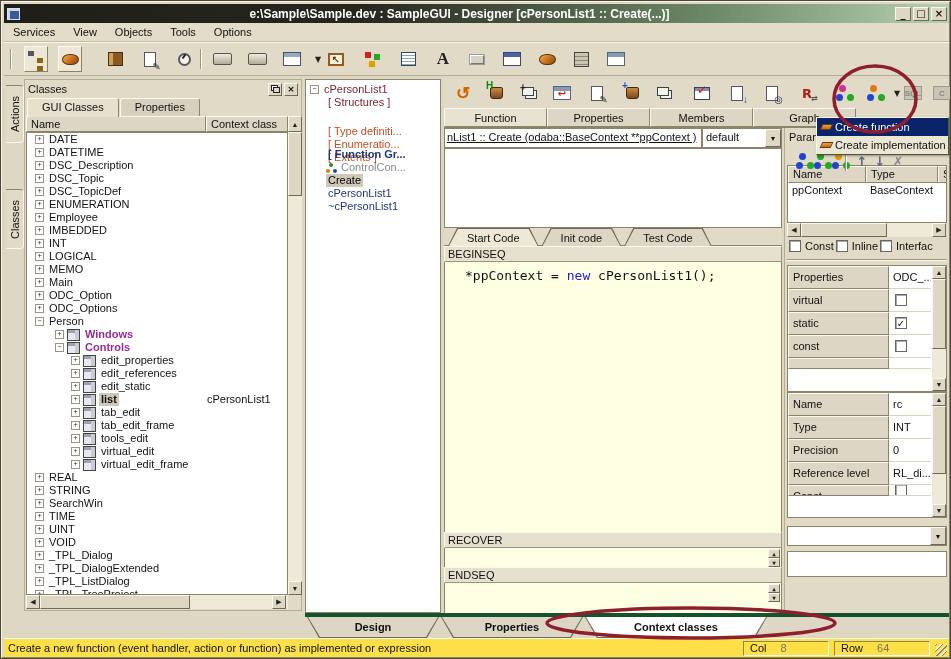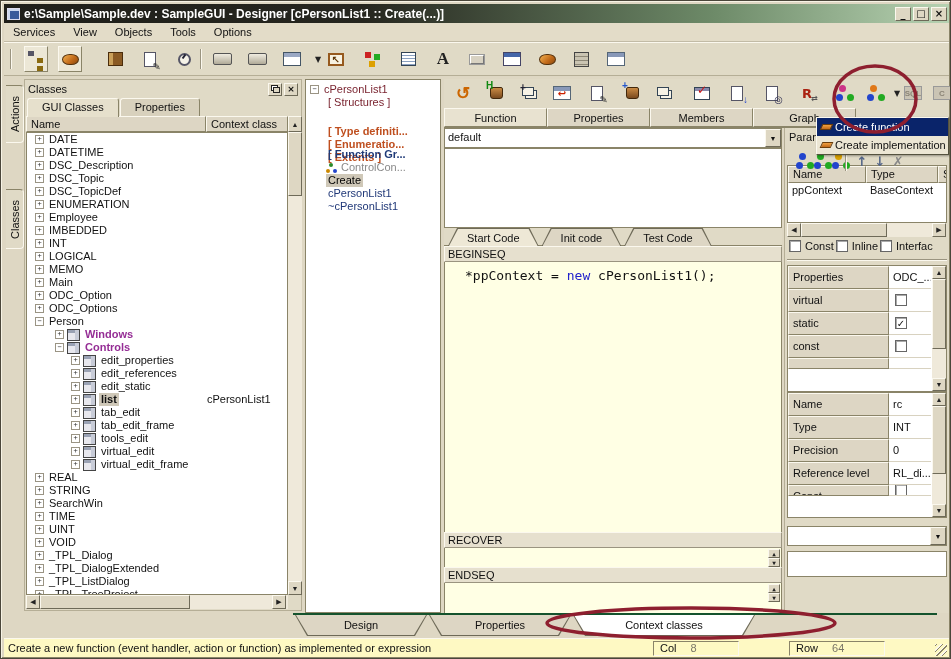--- a/index.html
+++ b/index.html
@@ -4,21 +4,21 @@
 <style>
   html,body{margin:0;padding:0;background:#888;}
   *{box-sizing:border-box;}
   .win{position:relative;width:951px;height:659px;background:#ded7c3;
        font-family:"Liberation Sans","DejaVu Sans",sans-serif;font-size:11px;color:#111;
        border:1px solid #4a463a;box-shadow:inset 1px 1px 0 #f7f3e5,inset -1px -1px 0 #8a8468;overflow:hidden;}
   
   .tbar{position:absolute;left:3px;top:3px;width:945px;height:19px;display:flex;align-items:center;
         background:linear-gradient(90deg,#1f1f1a 0%,#26261f 38%,#6d8a68 75%,#b7d2b2 100%);padding:0 2px;}
   .appico{width:13px;height:12px;background:#3a5a9a;border:1px solid #dde;box-shadow:inset 2px 2px 0 #cdd8ee;margin:0 4px 0 1px;}
-  .ttitle{color:#fff;font-weight:bold;font-size:12px;white-space:nowrap;overflow:hidden;flex:1;}
+  .ttitle{color:#fff;font-weight:bold;font-size:12px;white-space:nowrap;overflow:hidden;flex:1;text-align:center;}
   .wbtns{display:flex;gap:2px;}
   .wbtn{width:16px;height:14px;background:#ded7c3;border:1px solid;border-color:#fbf8ee #6e6a58 #6e6a58 #fbf8ee;
         font:bold 10px/12px "DejaVu Sans",sans-serif;text-align:center;color:#111;}
   
   .mbar{position:absolute;left:3px;top:22px;width:945px;height:19px;background:#e3dcc8;display:flex;align-items:center;border-bottom:1px solid #c2bba6;}
   .mitem{padding:2px 9px;cursor:pointer;}
   
   .toolrow{position:absolute;background:#e0dac6;}
   #maintb{left:3px;top:41px;width:945px;height:34px;border-top:1px solid #fbf8ee;border-bottom:1px solid #b5ae96;}
   #fntb{left:443px;top:78px;width:505px;height:29px;}
@@ -90,21 +90,21 @@
   
   .sbtn{background:#ded7c3;border:1px solid;border-color:#fbf8ee #6e6a58 #6e6a58 #fbf8ee;color:#222;
         display:flex;align-items:center;justify-content:center;font-size:7px;}
   .vscroll{position:absolute;width:14px;background:#efe9da;}
   .vthumb{position:absolute;left:0;width:14px;background:#ded7c3;border:1px solid;border-color:#fbf8ee #6e6a58 #6e6a58 #fbf8ee;}
   .hscroll{position:absolute;height:14px;background:#efe9da;}
   .hthumb{position:absolute;top:0;height:14px;background:#ded7c3;border:1px solid;border-color:#fbf8ee #6e6a58 #6e6a58 #fbf8ee;}
   
   .objp{position:absolute;left:304px;top:78px;width:136px;height:534px;background:#fff;border:1px solid #8a8468;overflow:hidden;padding-top:3px;}
   .orow{height:13px;line-height:13px;display:flex;align-items:center;white-space:nowrap;cursor:pointer;}
-  .maroon{color:#7a2430;} .orangeb{color:#bf4f1f;font-weight:bold;margin-top:32px;} .navyb{color:#1f3a78;font-weight:bold;}
+  .maroon{color:#7a2430;} .orangeb{color:#bf4f1f;font-weight:normal;margin-top:32px;} .navyb{color:#1f3a78;font-weight:bold;}
   .navy{color:#203878;} .grayc{color:#8a8a8a;}
   .olbl{padding:0 2px;}
   .olbl.sel{background:#cfc8b8;color:#000;}
   .dotsico{width:11px;height:10px;flex:none;margin-right:2px;position:relative;}
   .dotsico b{position:absolute;width:4px;height:4px;border-radius:50%;background:#2a8a2a;left:3px;top:0;
              box-shadow:-3px 6px 0 #cc8800,4px 6px 0 #2244cc;}
   
   .fntabs{position:absolute;left:443px;top:107px;width:505px;height:20px;background:#e0dac6;border-bottom:1px solid #8a8468;display:flex;}
   .ftab{width:103px;background:#ddd6c4;border:1px solid;border-color:#fbf8ee #8a8468 #8a8468 #fbf8ee;
         display:flex;align-items:center;justify-content:center;cursor:pointer;}
@@ -142,26 +142,26 @@
   .cb{display:inline-block;flex:none;width:12px;height:12px;background:#fff;border:1px solid #666;box-shadow:inset 1px 1px 0 #aaa;
       font:bold 10px/11px "DejaVu Sans",sans-serif;text-align:center;color:#111;margin:0 4px 0 2px;}
   .atbl{position:relative;border:1px solid #8a8468;background:#fff;overflow:hidden;}
   .arow{display:flex;height:23px;}
   .arow.cut{height:11px;overflow:hidden;}
   .alab{width:101px;flex:none;background:#ddd6c4;border:1px solid;border-color:#fbf8ee #8a8468 #8a8468 #fbf8ee;
         padding:4px 4px;overflow:hidden;white-space:nowrap;}
   .aval{flex:1;display:flex;align-items:center;padding-left:4px;border-bottom:1px solid #d8d2c0;overflow:hidden;white-space:nowrap;}
   .hr{border-top:1px solid #9a9480;border-bottom:1px solid #fbf8ee;height:0;margin:4px 0;}
   
-  .btabs{position:absolute;left:292px;top:612px;width:644px;height:24px;border-top:2px solid #14532d;background:#ded7c3;}
+  .btabs{position:absolute;left:304px;top:612px;width:644px;height:24px;border-top:4px solid #14532d;background:#ded7c3;font-weight:bold;}
   .btab{position:absolute;top:0;height:21px;background:#6e6a58;clip-path:polygon(0 0,100% 0,calc(100% - 12px) 100%,12px 100%);padding:0 1px 1px 1px;cursor:pointer;}
   .btab i{display:flex;width:100%;height:100%;font-style:normal;align-items:center;justify-content:center;
           background:#ddd6c4;clip-path:polygon(0 0,100% 0,calc(100% - 12px) 100%,12px 100%);}
   .btab.active i{background:#fff;}
-  .status{position:absolute;left:3px;top:637px;width:945px;height:19px;background:#fef9c3;border-top:1px solid #fbf8ee;display:flex;align-items:center;gap:45px;}
+  .status{position:absolute;left:3px;top:637px;width:945px;height:19px;background:#fde047;border-top:1px solid #fbf8ee;display:flex;align-items:center;}
   .smsg{padding:0 4px;flex:1;white-space:nowrap;overflow:hidden;}
   .sbox{height:15px;border:1px solid;border-color:#8a8468 #fbf8ee #fbf8ee #8a8468;display:flex;align-items:center;padding:0 6px;margin-right:5px;}
   .sbox .val{color:#7a7668;margin-left:14px;}
   .grip{width:12px;height:12px;margin:4px 2px 0 0;background:repeating-linear-gradient(135deg,#fbf8ee 0 1px,#8a8468 1px 2px,transparent 2px 4px);}
   
   .ctxmenu{position:absolute;left:815px;top:116px;width:133px;background:#ece6d4;border:1px solid;
            border-color:#fbf8ee #55523f #55523f #fbf8ee;box-shadow:1px 1px 2px rgba(0,0,0,.35);z-index:40;}
   .mrow{display:flex;align-items:center;height:18px;cursor:pointer;white-space:nowrap;overflow:hidden;}
   .mrow.selected{background:#0a246a;color:#fff;}
   .mic{width:18px;flex:none;display:flex;justify-content:center;}
@@ -590,20 +590,23 @@
 
   <div class="fntabs" id="fntabs">
       <span class="ftab active">Function</span>
       <span class="ftab">Properties</span>
       <span class="ftab">Members</span>
       <span class="ftab">Graph</span>
     </div>
 
   <div class="fnp">
     <div class="sigrow">
+      <div class="sigbox">
+        <u>nList1 :: Create (odaba::BaseContext **ppContext )</u>
+      </div>
       <div class="combo">
         <span class="cv">default</span>
         <span class="cb2">▼</span>
       </div>
     </div>
     <div class="descbox"></div>
     <div class="ctabs" id="codetabs">
         <span class="ctab active">
           <i>Start Code</i>
         </span>

